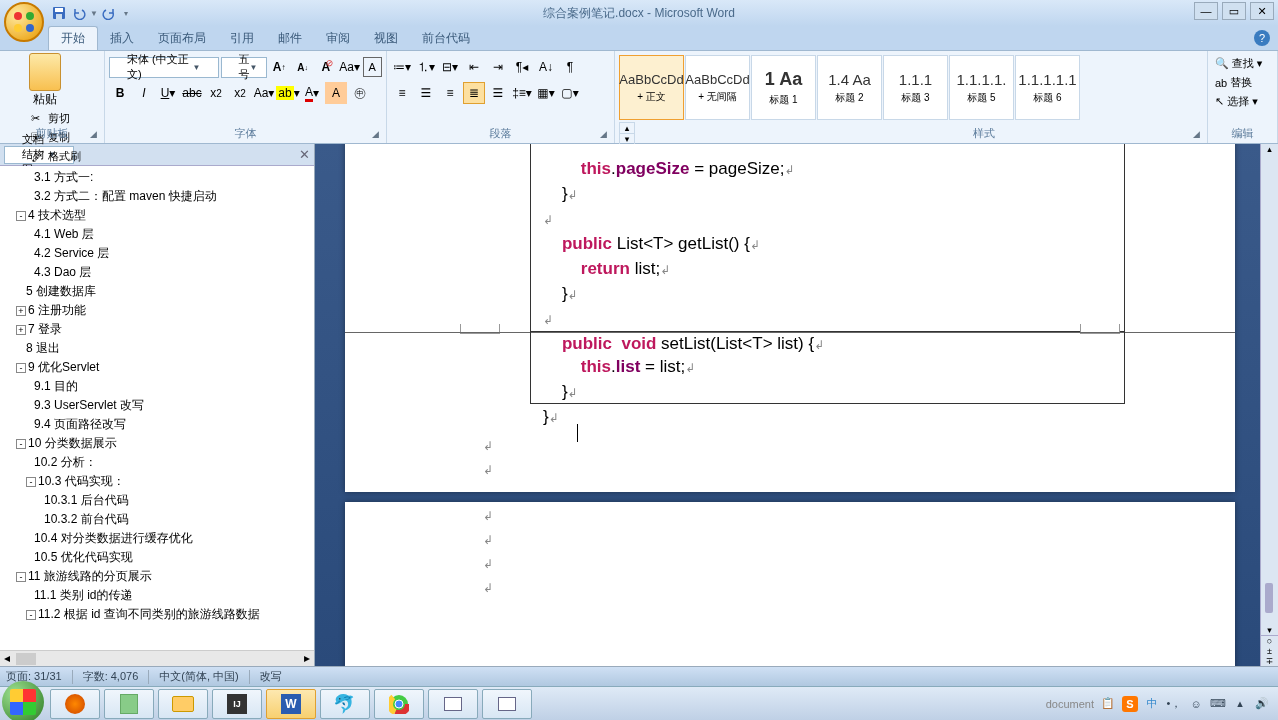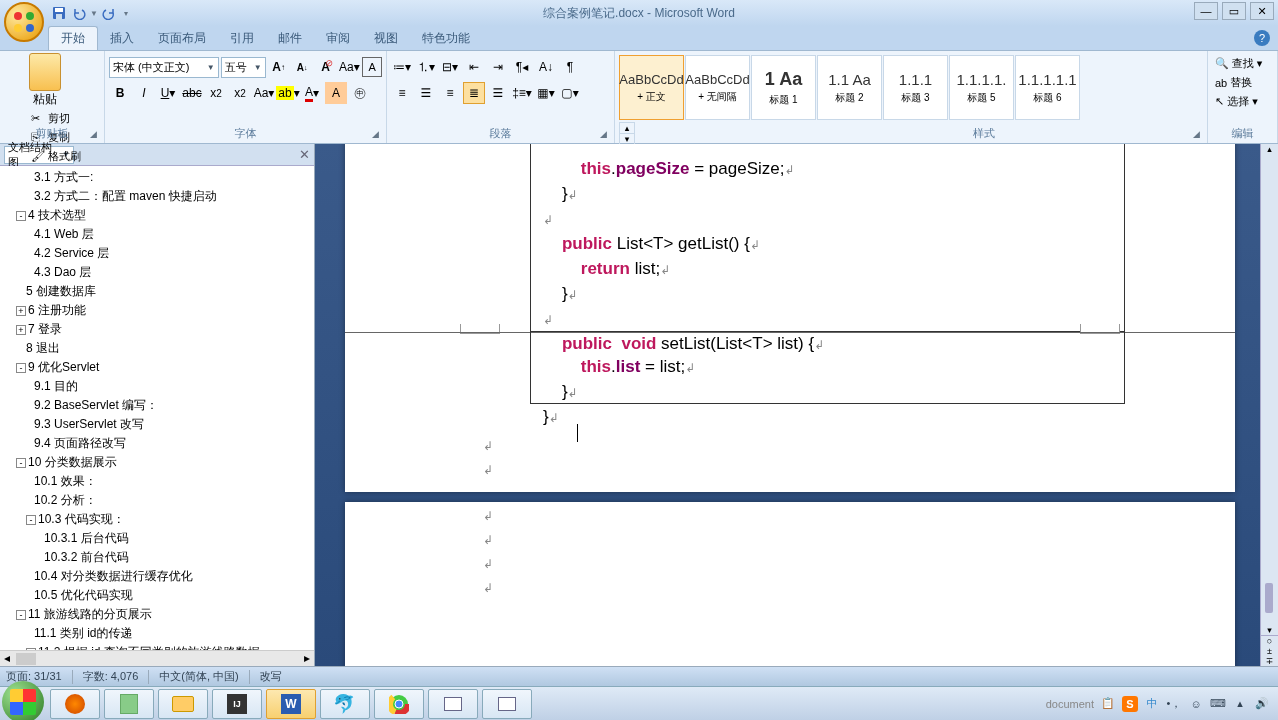--- a/index.html
+++ b/index.html
@@ -31,21 +31,21 @@
 .g-clip { width:105px;padding-left:24px; }
 .paste-btn { width:42px; height:68px; display:flex; flex-direction:column; align-items:center; justify-content:flex-end; cursor:pointer; float:left; }
 .paste-btn .ico { width:32px; height:38px; background:linear-gradient(#fde9a8,#f8c050); border:1px solid #c89030; border-radius:3px; }
 .clip-side { float:left; margin-left:4px; display:flex; flex-direction:column; gap:2px; padding-top:2px; }
 .small-btn { display:flex; align-items:center; gap:3px; padding:1px 3px; cursor:pointer; font-size:11px; }
 .small-ico { width:14px; height:14px; display:inline-block; }
 
 
 .g-font { width:282px; }
 .font-row { display:flex; gap:2px; align-items:center; height:24px; margin-top:2px;}
-.combo { height:21px; background:#fff; border:1px solid #9ab8d0; display:flex; align-items:center; padding:0 3px; font-size:11px; cursor:pointer; }
+.combo { height:21px; background:#fff; border:1px solid #9ab8d0; display:flex; align-items:center; padding:0 17px; font-size:11px; cursor:pointer; }
 .combo .arr { margin-left:auto; font-size:8px; color:#456; }
 .icon-btn { width:22px; height:22px; border:1px solid transparent; display:flex; align-items:center; justify-content:center; cursor:pointer; font-size:12px; }
 
 
 .g-para { width:228px; }
 
 
 .g-styles { flex:1; display:flex; }
 .styles-gallery { display:flex; gap:1px; height:72px; margin:2px 0; }
 .style-item { width:65px; height:65px; border:1px solid #c8d8e8; background:#fff; display:flex; flex-direction:column; align-items:center; justify-content:center; cursor:pointer; font-size:10px; }
@@ -146,21 +146,21 @@
 </div>
 
 <div class="ribbon-tabs">
   <div class="ribbon-tab active">开始</div>
   <div class="ribbon-tab">插入</div>
   <div class="ribbon-tab">页面布局</div>
   <div class="ribbon-tab">引用</div>
   <div class="ribbon-tab">邮件</div>
   <div class="ribbon-tab">审阅</div>
   <div class="ribbon-tab">视图</div>
-  <div class="ribbon-tab">特色功能</div>
+  <div class="ribbon-tab">前台代码</div>
 </div>
 <div class="help-icon">?</div>
 
 <div class="ribbon">
 
   <div class="group g-clip">
     <div class="paste-btn">
       <div class="ico"></div>
       <span>粘贴</span>
     </div>
@@ -262,21 +262,21 @@
         </div>
         <div class="style-item">
           <div class="prev ">AaBbCcDd</div>
           <div>+ 无间隔</div>
         </div>
         <div class="style-item">
           <div class="prev h1">1  Aa</div>
           <div>标题 1</div>
         </div>
         <div class="style-item">
-          <div class="prev h2">1.1  Aa</div>
+          <div class="prev h2">1.4  Aa</div>
           <div>标题 2</div>
         </div>
         <div class="style-item">
           <div class="prev h2">1.1.1</div>
           <div>标题 3</div>
         </div>
         <div class="style-item">
           <div class="prev h2">1.1.1.1.</div>
           <div>标题 5</div>
         </div>
@@ -374,38 +374,30 @@
           <span class="tree-sp" style="width:4px"></span>
           <span class="tree-exp">-</span>
           <span>9 优化Servlet</span>
         </div>
         <div class="tree-row">
           <span class="tree-sp" style="width:22px"></span>
           <span>9.1 目的</span>
         </div>
         <div class="tree-row">
           <span class="tree-sp" style="width:22px"></span>
-          <span>9.2 BaseServlet 编写：</span>
-        </div>
-        <div class="tree-row">
-          <span class="tree-sp" style="width:22px"></span>
           <span>9.3 UserServlet 改写</span>
         </div>
         <div class="tree-row">
           <span class="tree-sp" style="width:22px"></span>
           <span>9.4 页面路径改写</span>
         </div>
         <div class="tree-row">
           <span class="tree-sp" style="width:4px"></span>
           <span class="tree-exp">-</span>
           <span>10 分类数据展示</span>
-        </div>
-        <div class="tree-row">
-          <span class="tree-sp" style="width:22px"></span>
-          <span>10.1 效果：</span>
         </div>
         <div class="tree-row">
           <span class="tree-sp" style="width:22px"></span>
           <span>10.2   分析：</span>
         </div>
         <div class="tree-row">
           <span class="tree-sp" style="width:14px"></span>
           <span class="tree-exp">-</span>
           <span>10.3 代码实现：</span>
         </div>

